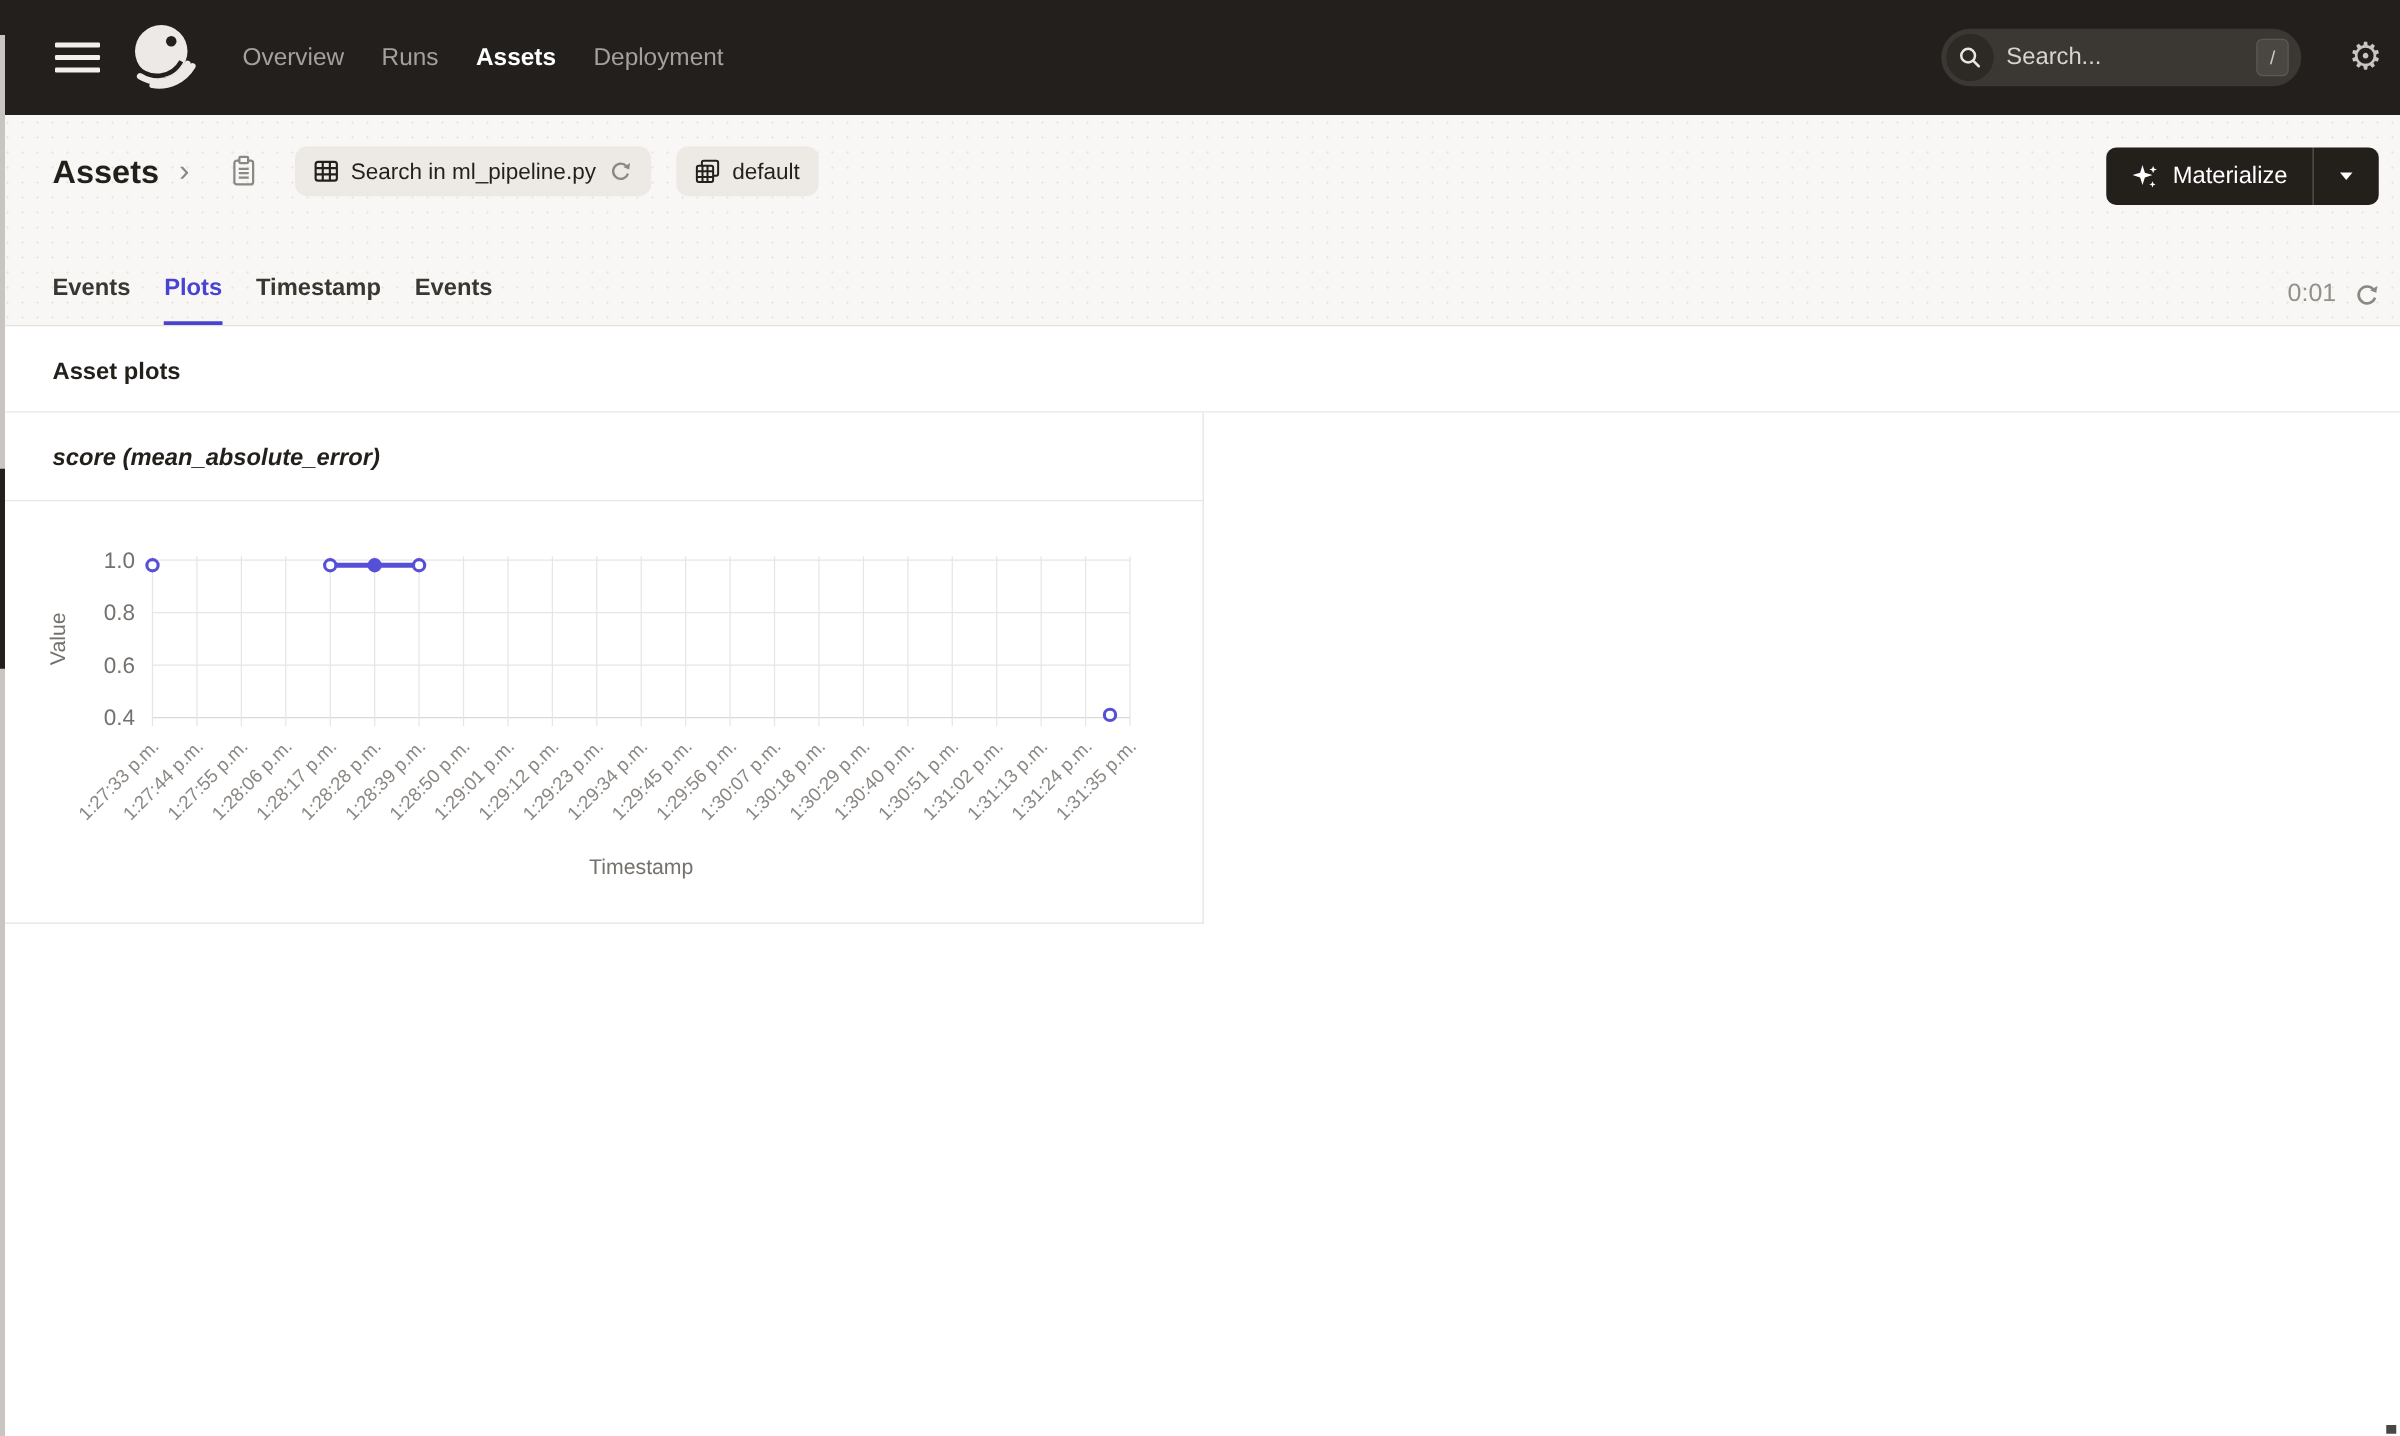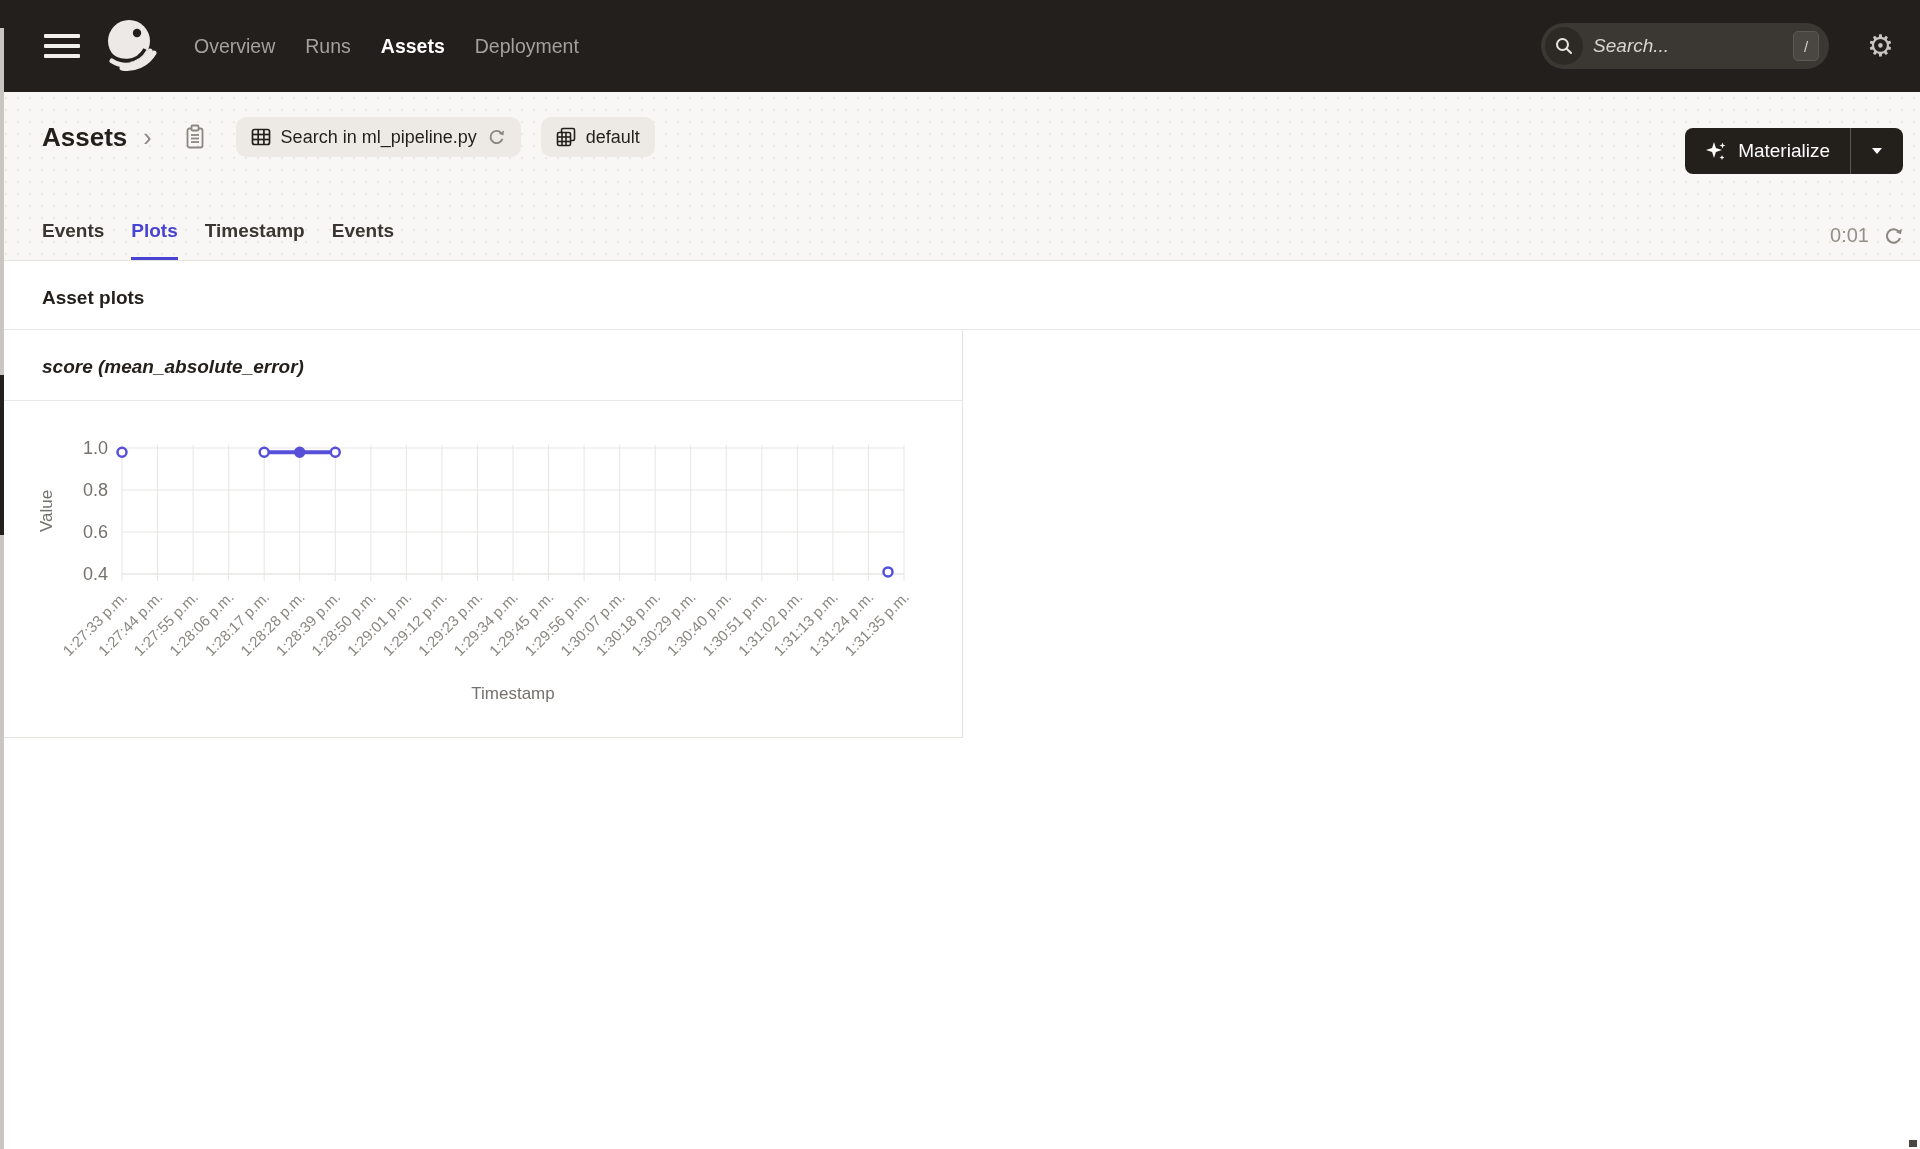--- a/index.html
+++ b/index.html
@@ -1,45 +1,45 @@
 <!DOCTYPE html>
 <html><head>
 <meta charset="utf-8">
 <style>
   * { margin:0; padding:0; box-sizing:border-box; }
   html,body { width:1920px; height:1149px; overflow:hidden; background:#ffffff;
               font-family:"Liberation Sans", sans-serif; }
 
   
-  .nav { height:92px; background:#231f1c; display:flex; align-items:center; padding:0 26px 0 44px; }
+  .nav { height:92px; background:#231f1c; display:flex; align-items:center; padding:0 14px 0 44px; }
   .hamburger { width:36px; display:flex; flex-direction:column; gap:6px; margin-right:20px; cursor:pointer; }
   .hamburger span { height:4px; background:#f2f0ed; border-radius:1px; }
   .logo { margin-right:32px; display:flex; }
   .nav-items { display:flex; gap:30px; font-size:19.5px; color:#a5a09b; }
   .nav-item { cursor:pointer; }
   .nav-item.active { color:#ffffff; font-weight:700; }
   .search { margin-left:auto; position:relative; width:288px; height:46px; border-radius:23px; background:#3b3733; display:flex; align-items:center; }
   .search-iconwrap { width:38px; height:38px; border-radius:50%; background:#2d2a26; margin-left:4px; display:flex; align-items:center; justify-content:center; flex:none; }
-  .search input { background:transparent; border:none; outline:none; color:#fef9c3; font-size:19px; margin-left:10px; width:155px;font-style:italic; }
+  .search input { background:transparent; border:none; outline:none; color:#fef9c3; font-size:19px; margin-left:10px; width:155px; }
   .search input::placeholder { color:#d8d5d1; opacity:1; }
   .shortcut { position:absolute; right:10px; width:26px; height:30px; border-radius:5px; background:#4a4641; border:1px solid #5d5852; color:#d3d0cc; display:flex; align-items:center; justify-content:center; font-size:15px; }
   .gear { margin-left:38px; font-size:30px; color:#c9c6c2; line-height:1; cursor:pointer; }
 
   
   .header { position:relative; height:169px; background:#f9f7f5;
             background-image:radial-gradient(#ebe8e4 1px, transparent 1px); background-size:12px 12px;
             padding:22px 0 0 42px; border-bottom:1px solid #e5e2de; }
   .crumbrow { display:flex; align-items:center; height:46px; }
   .crumb-root { font-size:26px; font-weight:600; color:#231f1b; cursor:pointer; }
   .crumb-sep { font-size:25px; color:#8b8782; margin:0 16px; }
   .crumb-current { font-size:26px; font-weight:700; color:#231f1b; }
   .copybtn { margin-left:16px; display:flex; cursor:pointer; }
   .badge { display:flex; align-items:center; gap:10px; height:40px; padding:0 15px; border-radius:10px; background:#edeae6; font-size:18px; color:#231f1b; cursor:pointer; white-space:nowrap; }
   .badge.first { margin-left:30px; } .badge.second { margin-left:20px; }
-  .mat-btn { position:absolute; top:36px; right:17px; height:46px; background:#231f1b; border-radius:8px; display:flex; align-items:stretch; color:#fff; cursor:pointer; }
+  .mat-btn { position:absolute; top:26px; right:17px; height:46px; background:#231f1b; border-radius:8px; display:flex; align-items:stretch; color:#fff; cursor:pointer; }
   .mat-main { display:flex; align-items:center; gap:11px; padding:0 20px; font-size:19px; }
   .mat-sep { width:1px; background:rgba(255,255,255,0.25); }
   .mat-caret { width:52px; display:flex; align-items:center; justify-content:center; }
 
   .tabsrow { position:absolute; left:0; right:0; bottom:0; display:flex; align-items:flex-end; padding-left:42px; }
   .tab { font-size:19px; font-weight:600; color:#3a3631; padding-bottom:15px; margin-right:27px; cursor:pointer; border-bottom:3px solid transparent; }
   .tab.active { color:#4843d3; border-bottom-color:#4843d3; }
   .timer { margin-left:auto; display:flex; align-items:flex-end; gap:14px; padding-bottom:13px; margin-right:16px; color:#949089; font-size:20px; }
   .timer .refresh { cursor:pointer; display:flex; }
 

